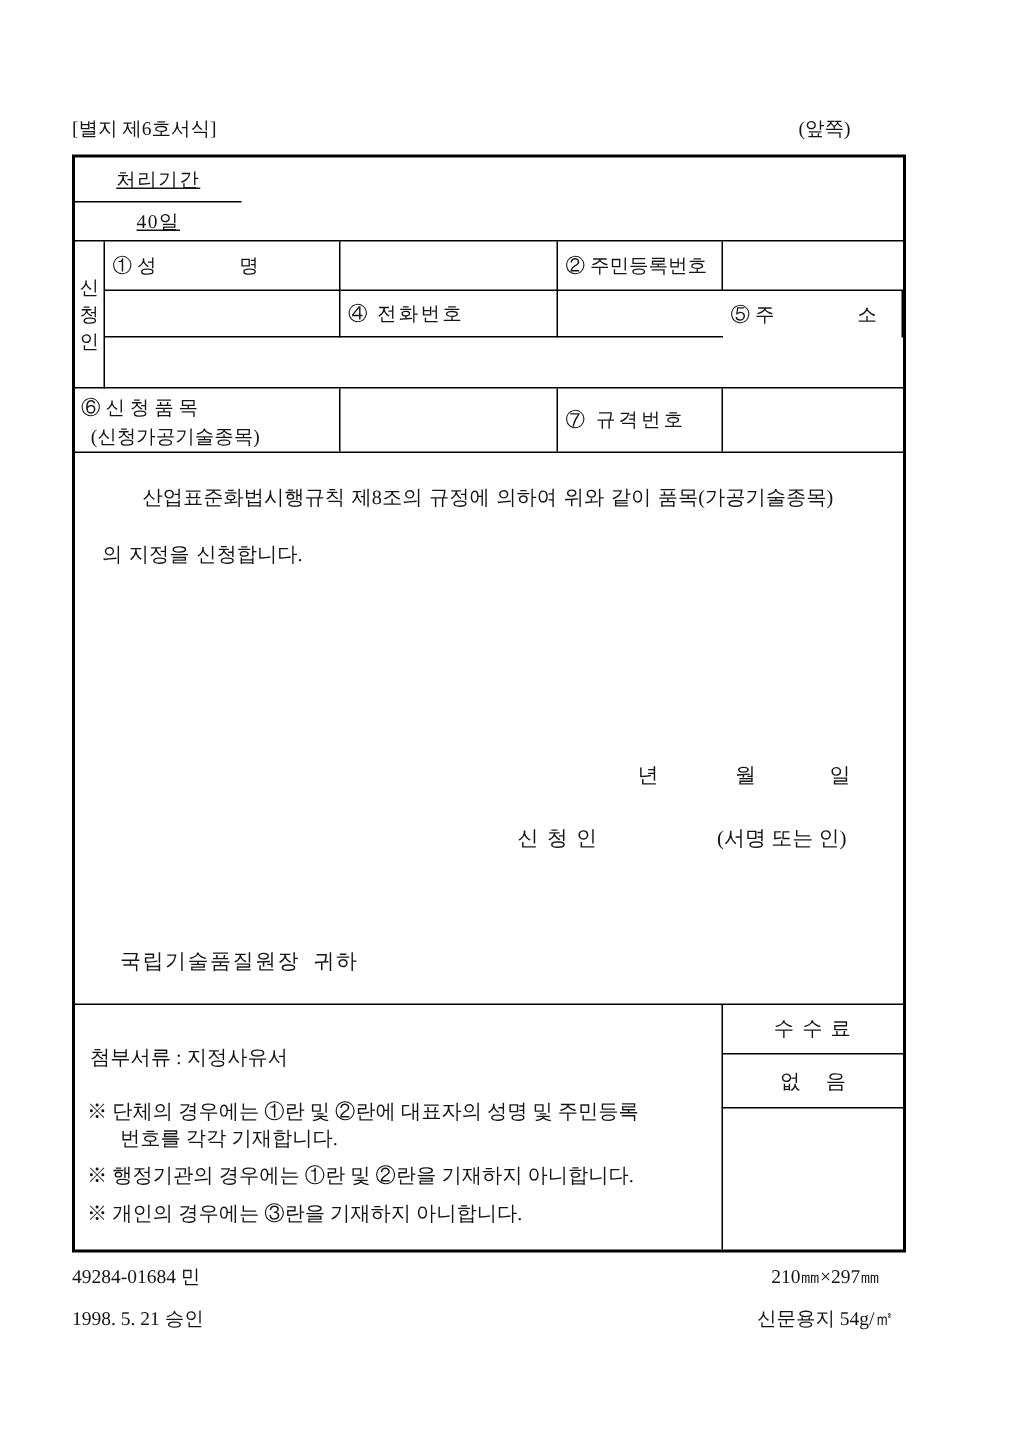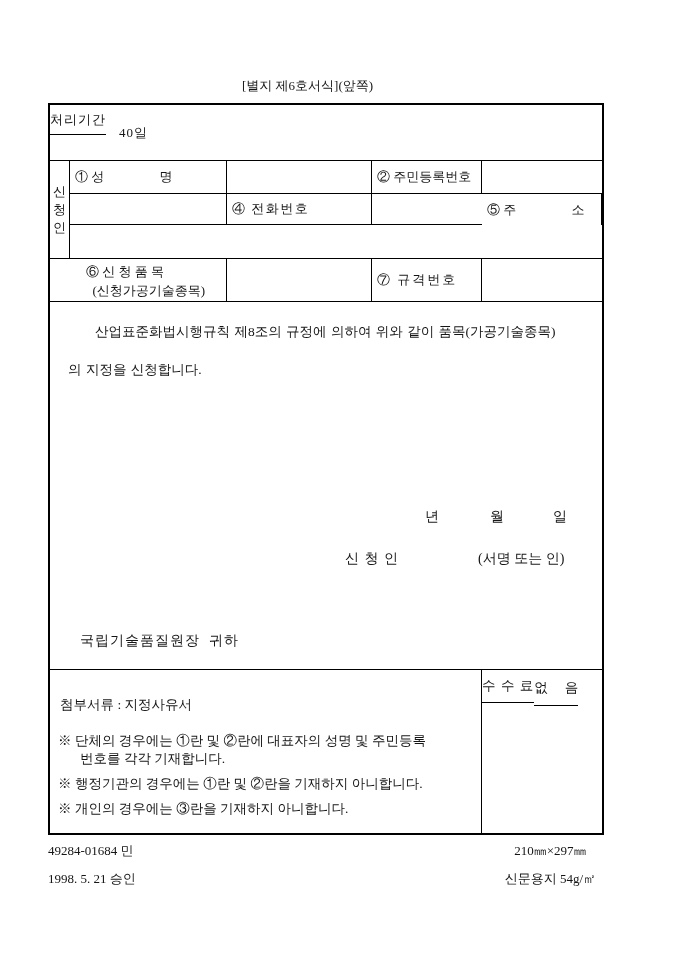--- a/index.html
+++ b/index.html
@@ -9,45 +9,45 @@
     font-family: "Liberation Serif", "DejaVu Serif", serif;
     color: #151515;
     position: relative;
     overflow: hidden;
   }
   .page { position: absolute; left: 0; top: 0; width: 680px; height: 962px; }
 
   
   .doc-header {
     position: absolute; left: 48px; top: 77px; width: 556px;
-    display: flex; justify-content: center;
+    display: flex; justify-content: space-between;
     font-size: 13px;
   }
   .doc-header .side { margin-right: 37px; }
 
   
   .form-table {
     position: absolute; left: 48px; top: 103px;
     width: 556px; height: 732px;
     border: 2px solid #000;
     background: #fff;
   }
-  .br { border-right: 1px solid #000; padding-left: 32px; }
+  .br { border-right: 1px solid #000; }
   .bb { border-bottom: 1px solid #000; }
 
   
   .s1 { height: 56px; border-bottom: 1px solid #000; display: flex; }
   .s1-title {
     flex: 1; border-right: 1px solid #000;
     display: flex; align-items: center; justify-content: center;
     padding-left: 74px;
     font-size: 20px; font-weight: bold; letter-spacing: 2px;
     white-space: pre;
   }
-  .s1-right { width: 111px; display: flex; flex-direction: row; }
+  .s1-right { width: 111px; display: flex; flex-direction: column; text-decoration: underline; }
   .s1-right .cell {
     display: flex; align-items: center; justify-content: center;
     font-size: 13px; letter-spacing: 1px;
   }
   .s1-right .cell.top { height: 30px; border-bottom: 1px solid #000; }
   .s1-right .cell.bot { flex: 1; }
 
   
   .s2 {
     height: 98px; border-bottom: 1px solid #000;
@@ -99,21 +99,21 @@
   
   .s5 { height: 163px; display: flex; }
   .s5-left { flex: 1; border-right: 1px solid #000; position: relative; }
   .attachment { position: absolute; left: 10px; top: 26px; font-size: 13.5px; }
   .notes { position: absolute; left: 8px; top: 62px; right: 6px; list-style: none; }
   .note {
     font-size: 13.5px; line-height: 18px; margin-bottom: 7px;
     padding-left: 22px; text-indent: -22px;
     white-space: pre-wrap;
   }
-  .s5-right { width: 120px; display: flex; flex-direction: row; }
+  .s5-right { width: 120px; display: flex; flex-direction: column; }
   .s5-right .cell { justify-content: center; font-size: 13.5px; white-space: pre; }
   .fee-h { height: 33px; border-bottom: 1px solid #000; letter-spacing: 1px; }
   .fee-v { height: 36px; border-bottom: 1px solid #000; }
   .fee-empty { flex: 1; }
 
   
   .doc-footer {
     position: absolute; left: 48px; top: 837px; width: 556px;
     display: flex; justify-content: space-between;
     font-size: 13px; line-height: 28px;

